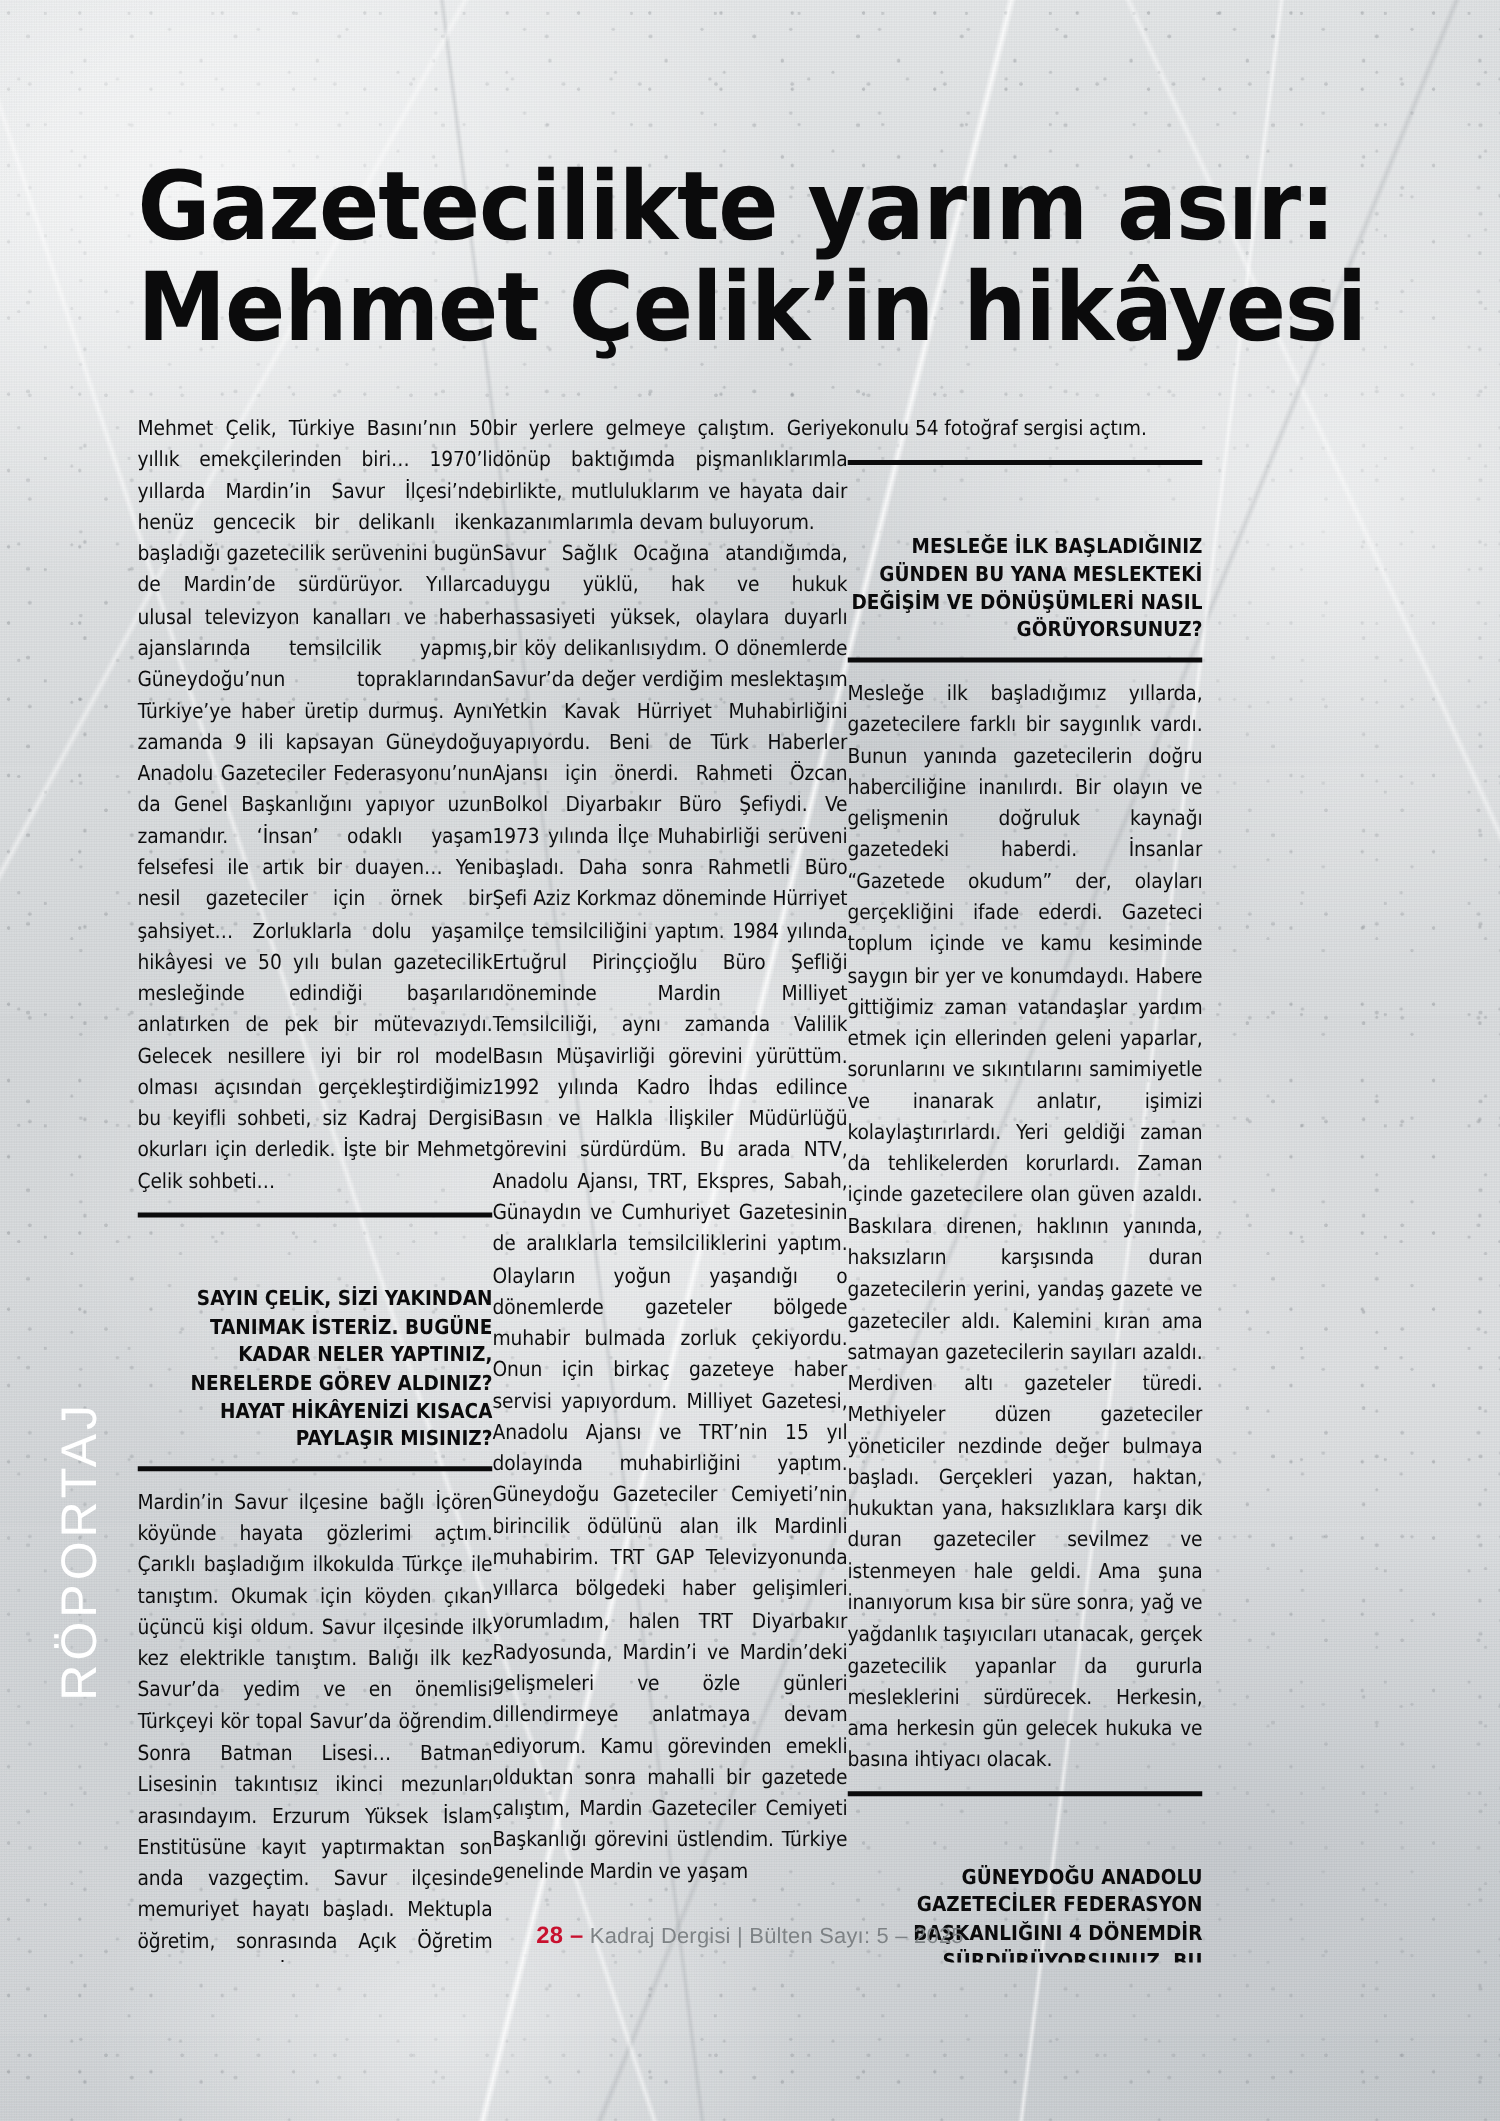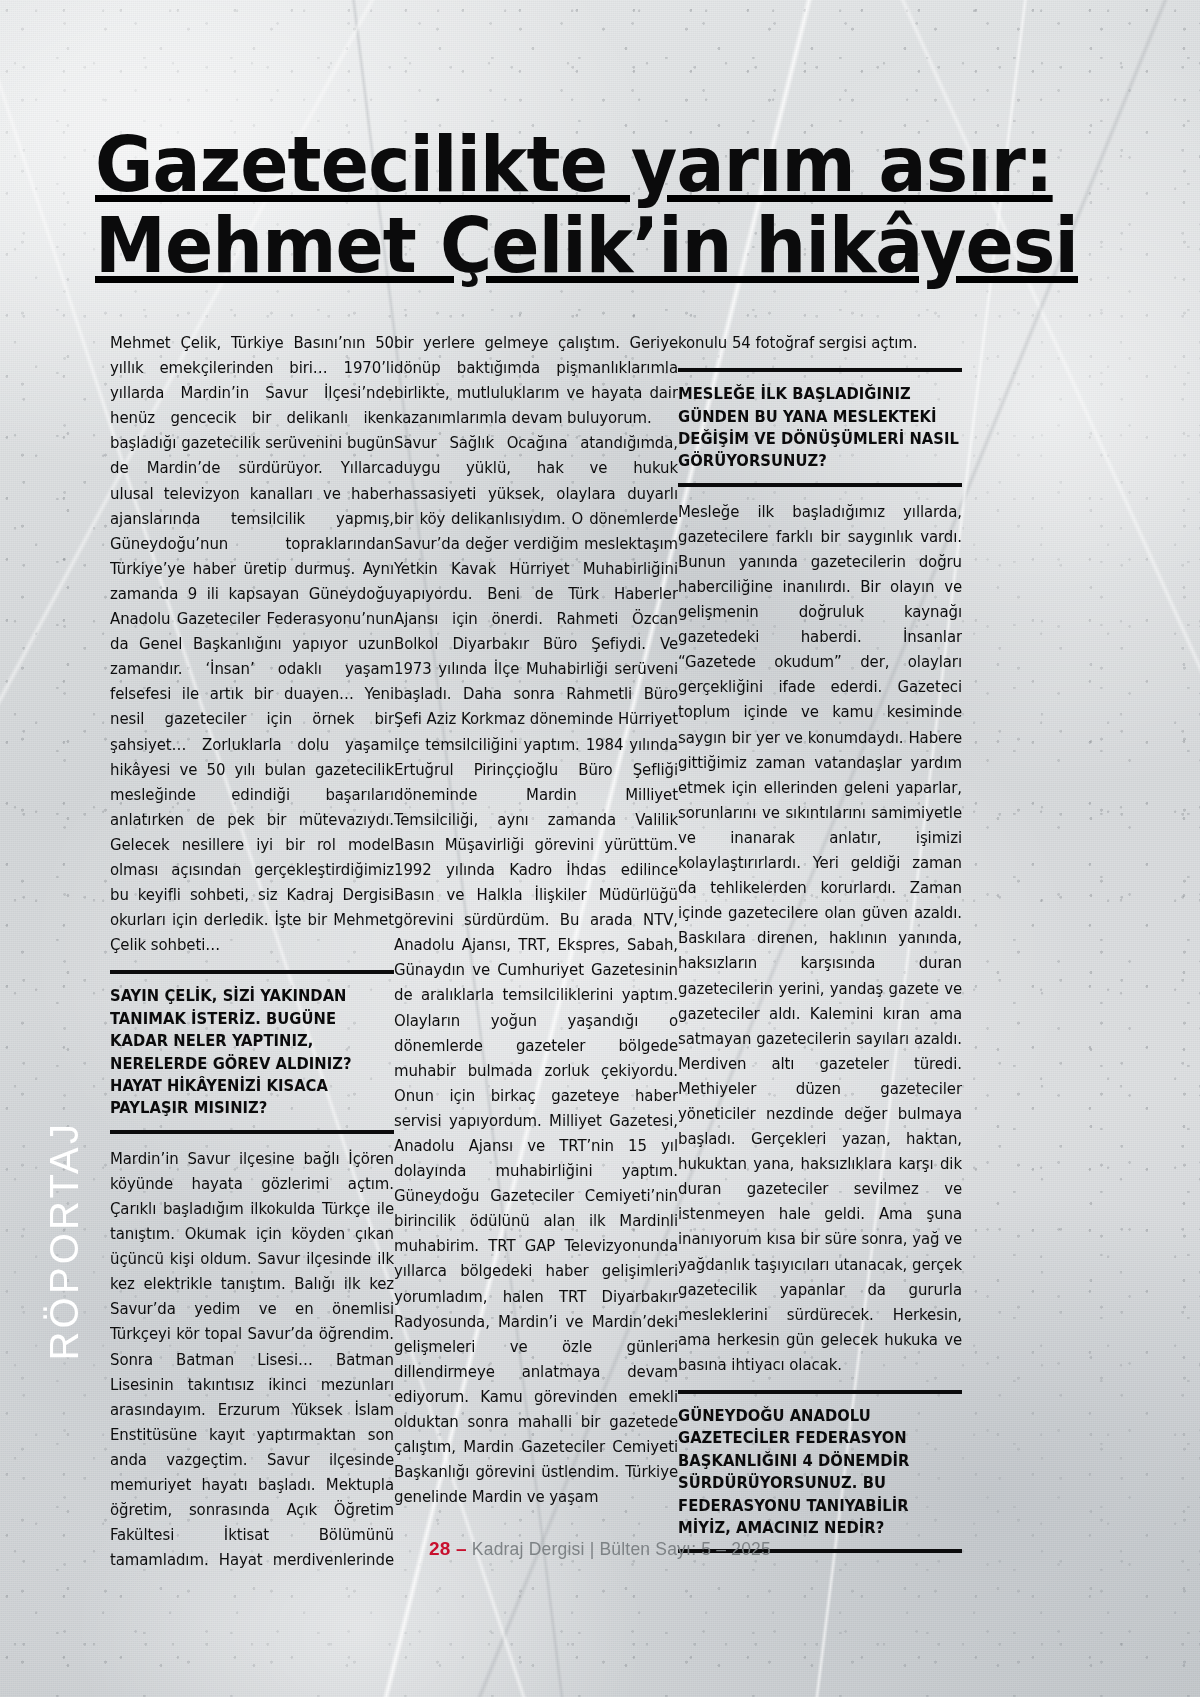--- a/index.html
+++ b/index.html
@@ -85,25 +85,24 @@
     font-weight: 400;
     letter-spacing: 3.2px;
     font-family: "Liberation Sans Narrow", "Liberation Sans", sans-serif;
     white-space: nowrap;
     z-index: 5;
   }
 
   
   .headline {
     position: absolute;
-    left: 95px;
+    left: 110px;
     top: 108px;
     width: 930px;
     z-index: 4;
-    text-decoration: underline;
   }
   .headline .line {
     display: block;
     color: #0b0b0c;
     font-family: "Liberation Sans Narrow", "DejaVu Sans Condensed", "Liberation Sans", sans-serif;
     font-weight: 700;
     font-size: 76px;
     line-height: 0.96;
     letter-spacing: -0.8px;
     transform: scaleX(1.04);
@@ -143,29 +142,30 @@
   .qblock {
     margin: 13px 0 12px 0;
   }
   .qrule {
     height: 4px;
     background: #0b0b0c;
     margin: 0;
   }
   .qtext {
     display: block;
-    text-align: left;
+    text-align: right;
     color: #0b0b0c;
     font-family: "Liberation Sans Narrow", "DejaVu Sans Condensed", "Liberation Sans", sans-serif;
     font-weight: 700;
     font-size: 16.4px;
     line-height: 22.4px;
     letter-spacing: .05px;
     padding: 11px 0 10px 0;
     text-transform: uppercase;
+    margin-top: 43px;
   }
 
   
   .footer {
     position: absolute;
     left: 0;
     right: 0;
     top: 1538px;
     text-align: center;
     z-index: 5;

